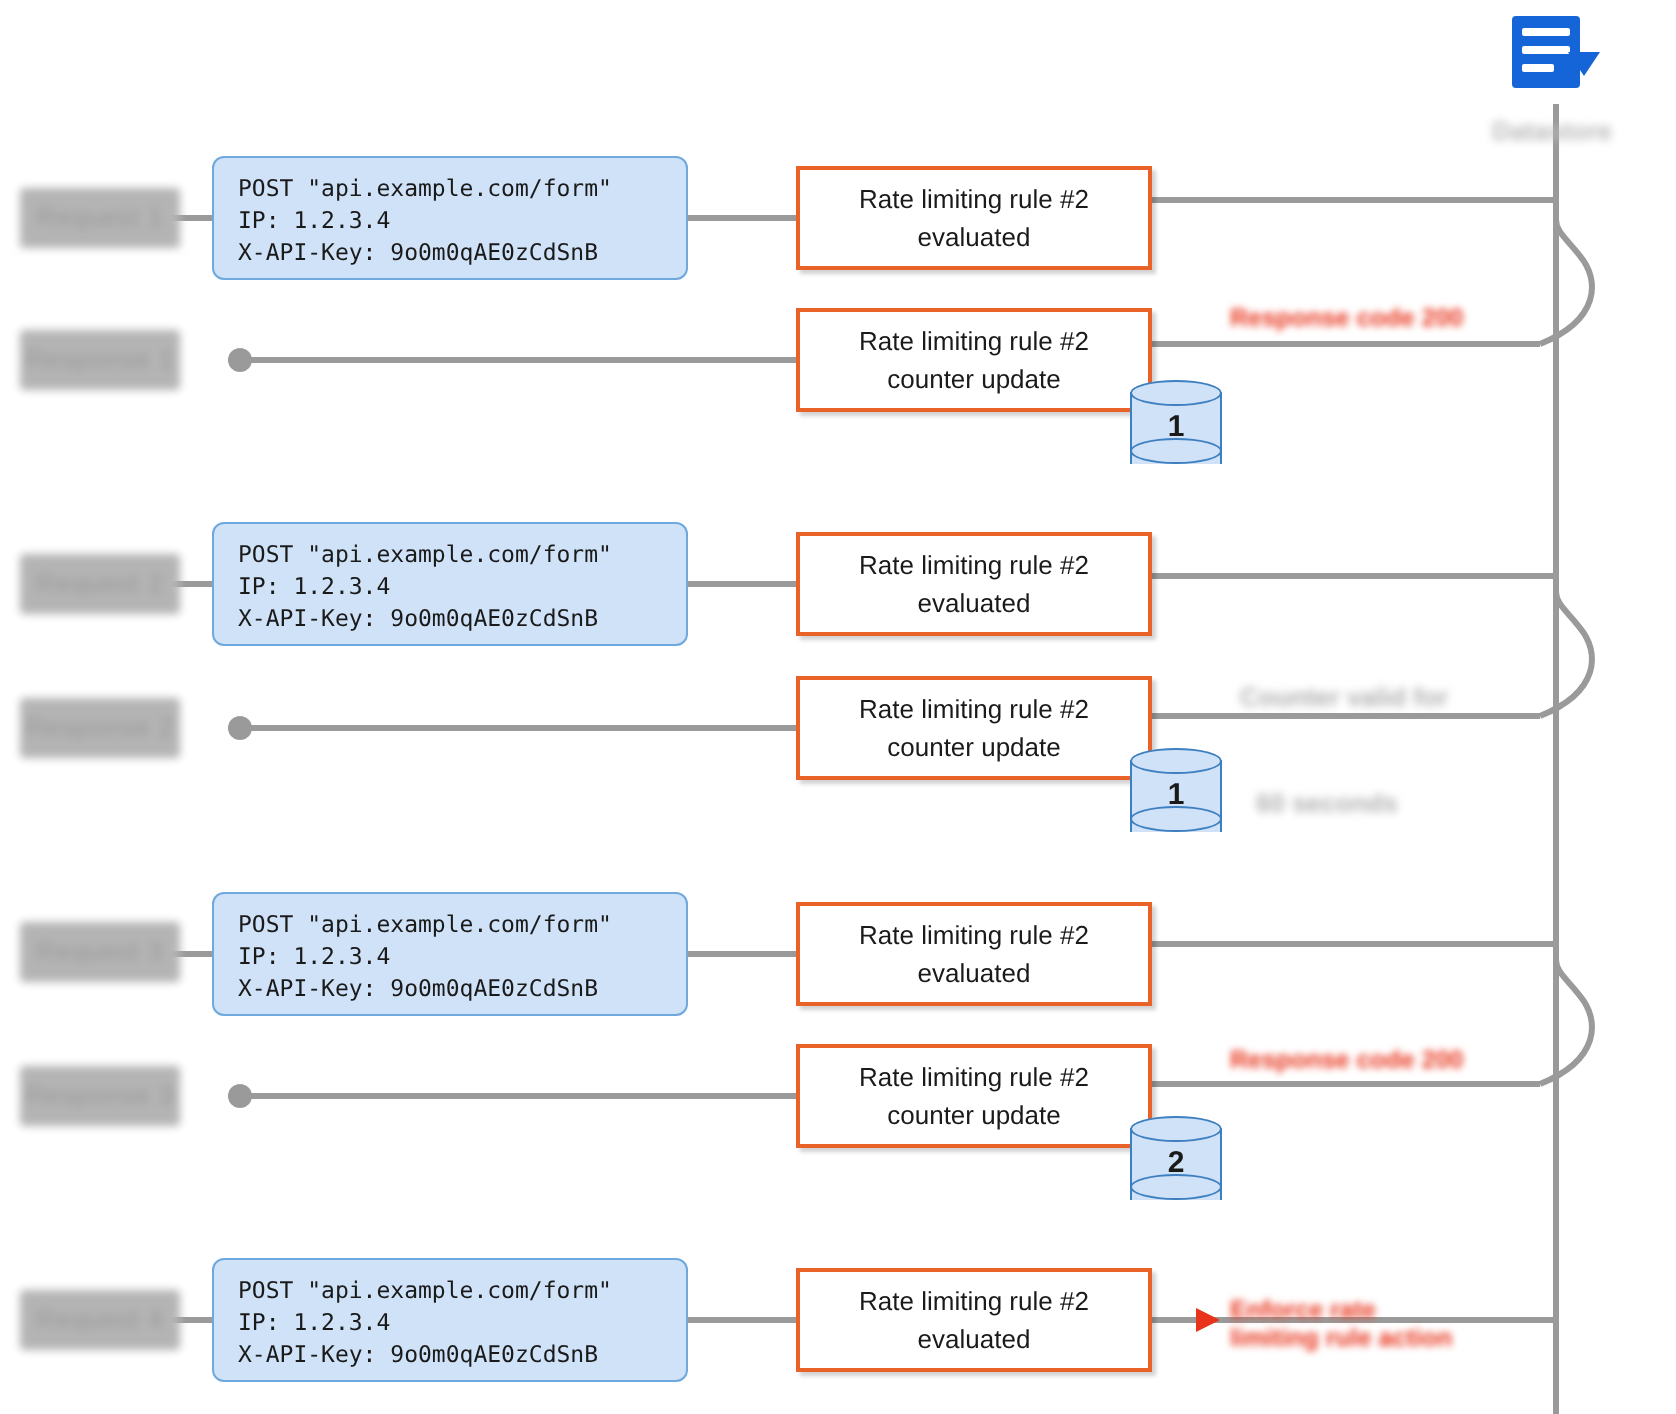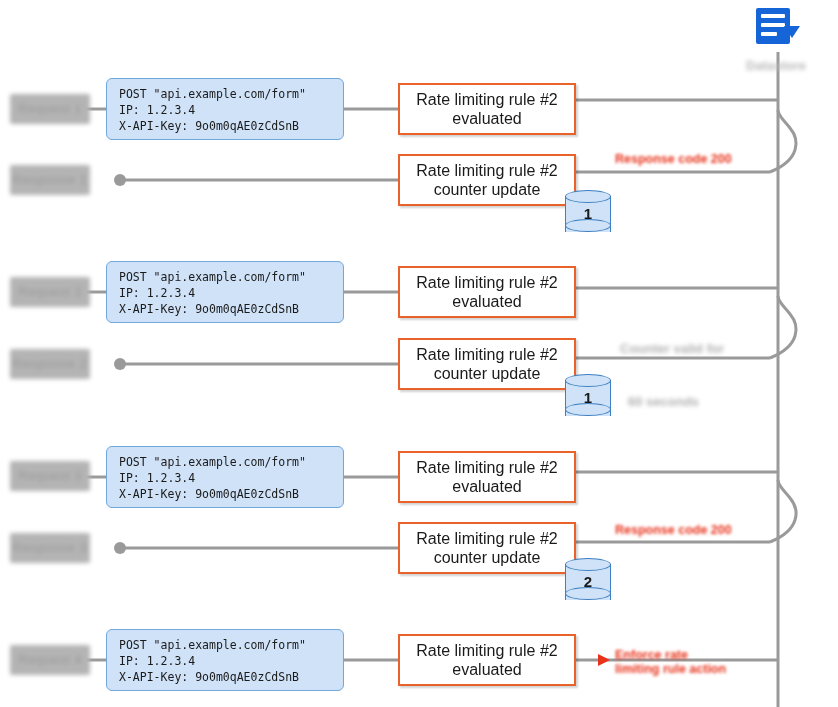--- a/index.html
+++ b/index.html
@@ -64,21 +64,21 @@
     position: absolute;
     width: 178px;
     height: 52px;
     background: #ffffff;
     border: 2px solid #e8622a;
     box-sizing: border-box;
     display: flex;
     align-items: center;
     justify-content: center;
     text-align: center;
-    font-size: 16px;
+    font-size: 13px;
     line-height: 19px;
     color: #1a1a1a;
     box-shadow: 2px 2px 2px rgba(0,0,0,0.18);
   }
 
   
   .counter {
     position: absolute;
     width: 46px;
     height: 48px;

